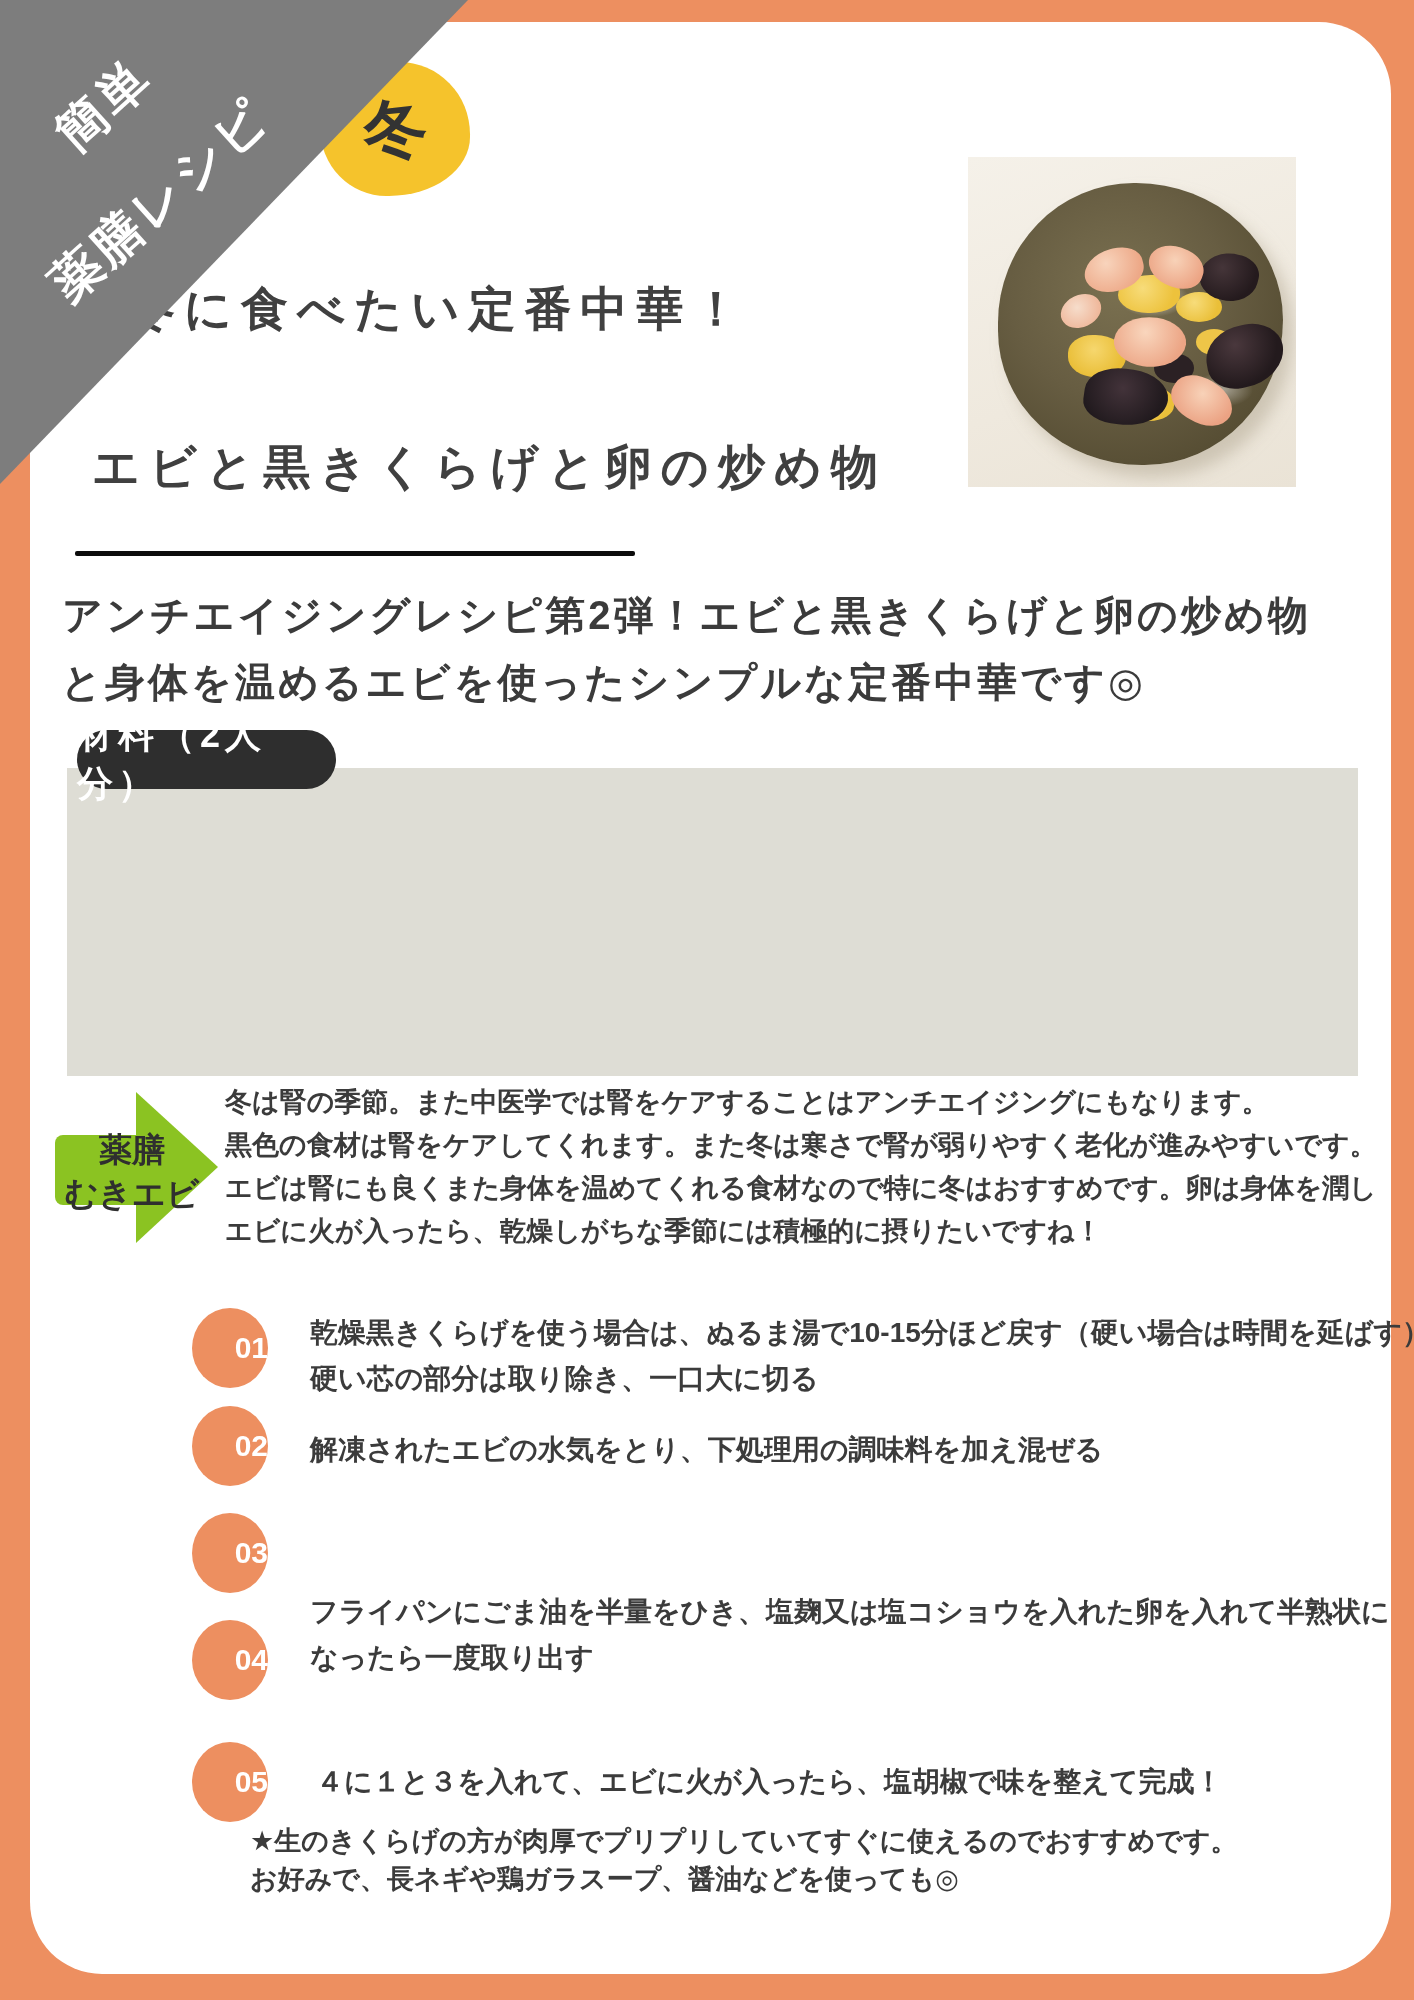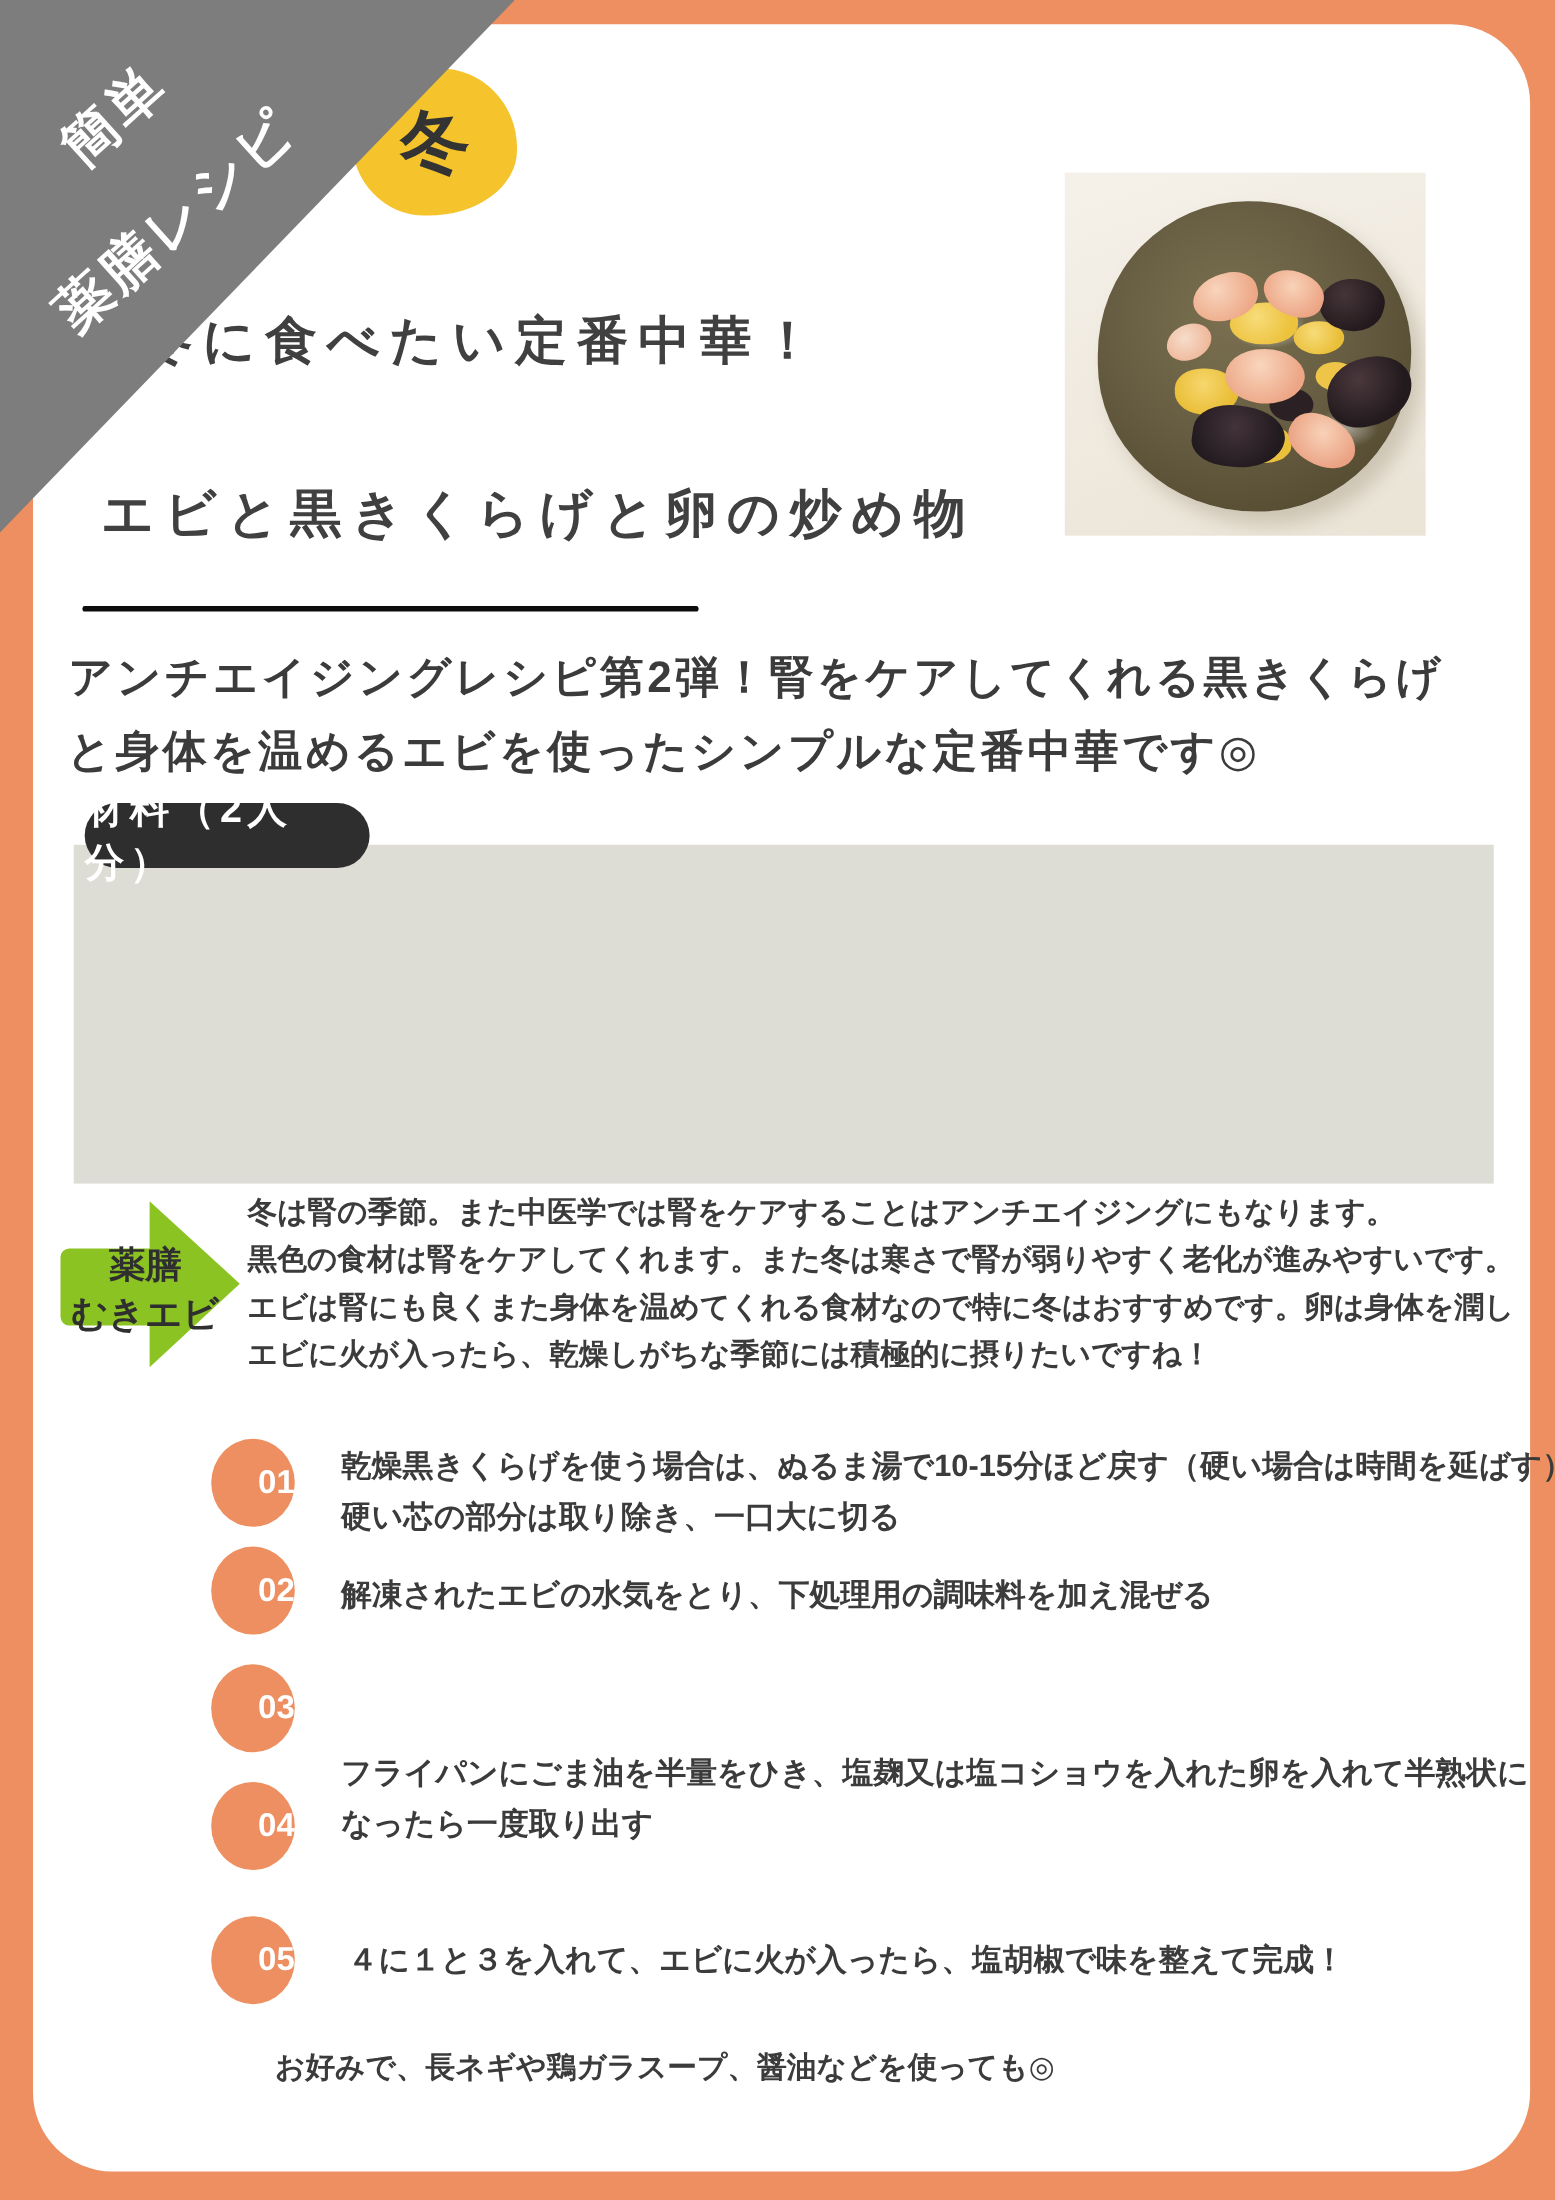--- a/index.html
+++ b/index.html
@@ -100,21 +100,21 @@
     <div class="blob" style="left:180px;top:90px;width:56px;height:40px;border-radius:50% 50% 45% 55%;background:radial-gradient(circle at 45% 35%,#f8d2b8,#eca484 75%);transform:rotate(18deg);"></div>
     <div class="blob" style="left:146px;top:160px;width:72px;height:50px;border-radius:55% 45% 55% 45%;background:radial-gradient(circle at 42% 32%,#f9d6bd,#eca585 72%);transform:rotate(8deg);"></div>
     <div class="blob" style="left:202px;top:222px;width:64px;height:44px;border-radius:50% 50% 55% 45%;background:radial-gradient(circle at 45% 35%,#f8d2b8,#eba283 72%);transform:rotate(32deg);"></div>
     <div class="blob" style="left:92px;top:138px;width:42px;height:32px;border-radius:50%;background:radial-gradient(circle at 45% 35%,#f6ddcb,#efb79a 75%);transform:rotate(-25deg);"></div>
   </div>
 
   <div class="title-line" style="left:128px;top:278px;">冬に食べたい定番中華！</div>
   <div class="title-line" style="left:92px;top:436px;">エビと黒きくらげと卵の炒め物</div>
   <div class="underline"></div>
 
-  <div class="desc-line" style="left:62px;top:588px;">アンチエイジングレシピ第2弾！腎をケアしてくれる黒きくらげ</div>
+  <div class="desc-line" style="left:62px;top:588px;">アンチエイジングレシピ第2弾！エビと黒きくらげと卵の炒め物</div>
   <div class="desc-line" style="left:61px;top:655px;">と身体を温めるエビを使ったシンプルな定番中華です◎</div>
 
   <div class="ing-box"></div>
   <div class="ing-badge">材料（2人分）</div>
 
   <div class="ing-row" style="left:78px;top:790px;width:567px;">
     <span class="pre b">•</span>
     <span class="nm">むきエビ</span>
     <span class="amt" style="margin-right:30px;">60~80ｇ</span>
   </div>
@@ -203,14 +203,15 @@
       <span>04</span>
     </div>
 
   <div class="step-circle" style="top:1742px;">
       <span>05</span>
     </div>
   <div class="step-text" style="top:1759px;left:316px;">
     <div>４に１と３を入れて、エビに火が入ったら、塩胡椒で味を整えて完成！</div>
   </div>
 
+  <div class="note-line" style="top:1822px;">★生のきくらげの方が肉厚でプリプリしていてすぐに使えるのでおすすめです。</div>
   <div class="note-line" style="top:1860px;">お好みで、長ネギや鶏ガラスープ、醤油などを使っても◎</div>
 </div>
 
 </body></html>

